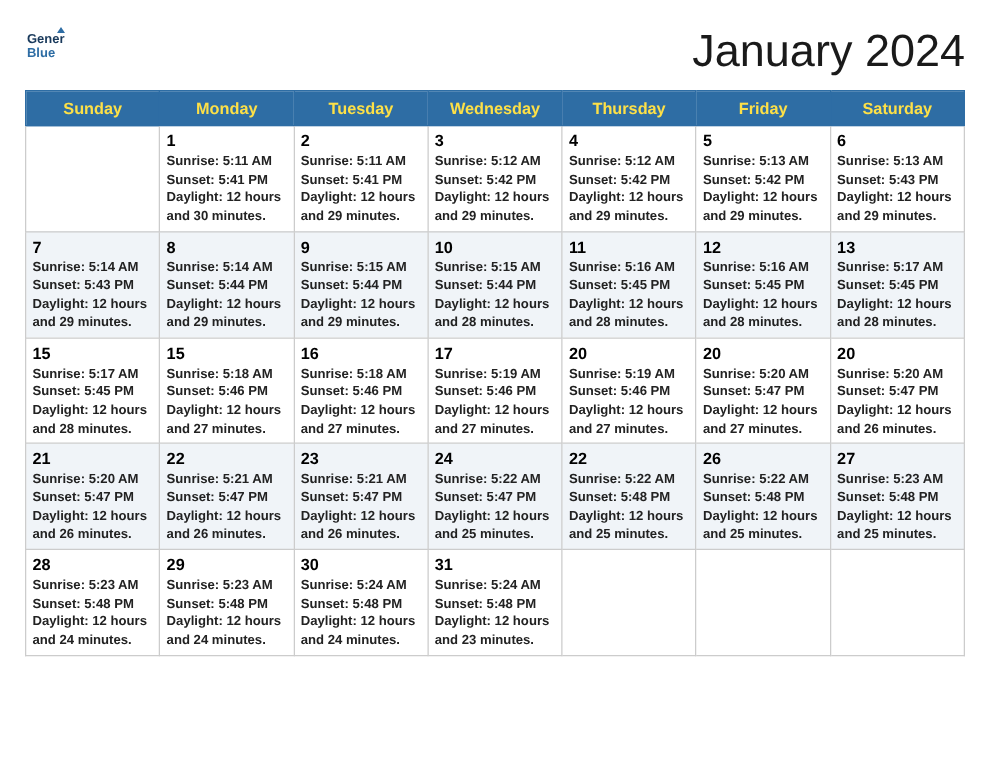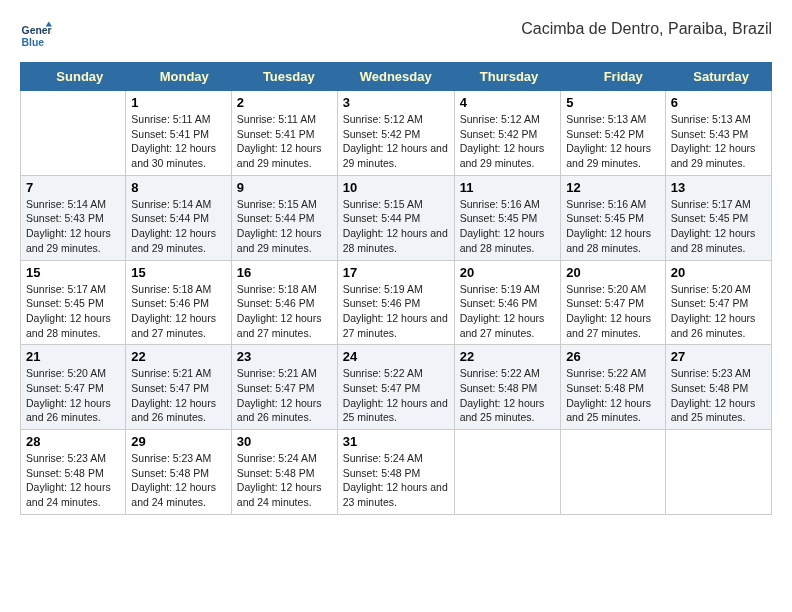--- a/index.html
+++ b/index.html
@@ -37,23 +37,23 @@
       font-size: 16px;
       color: #333;
     }
     table {
       width: 100%;
       border-collapse: collapse;
       font-size: 11px;
     }
     thead tr th {
       background-color: #2e6da4;
-      color: #fef9c3;
-      padding: 6px 22px;
-      text-align: right;
+      color: #fde047;
+      padding: 6px 8px;
+      text-align: center;
       font-size: 13px;
       font-weight: bold;
       border: 1px solid #2e6da4;
     }
     tbody tr td {
       border: 1px solid #ccc;
       padding: 4px 5px;
       vertical-align: top;
       height: 80px;
       width: 107px;
@@ -64,20 +64,21 @@
     .day-number {
       font-weight: bold;
       font-size: 13px;
       display: block;
       margin-bottom: 2px;
     }
     .day-info {
       font-size: 10.5px;
       color: #222;
       line-height: 1.4;
+      font-weight: bold;
     }
     tbody tr:nth-child(odd) td {
       background-color: #fff;
     }
     tbody tr:nth-child(even) td {
       background-color: #f0f4f8;
     }
     tbody tr td.empty {
       background-color: inherit;
     }
@@ -87,21 +88,21 @@
 
 <div class="header">
   <div class="logo">
     <svg class="logo-icon" viewBox="0 0 40 40" width="40" height="40">
       <text x="2" y="18" font-size="13" font-weight="bold" fill="#1a3a5c">General</text>
       <text x="2" y="32" font-size="13" font-weight="bold" fill="#2e6da4">Blue</text>
       <polygon points="32,8 40,8 36,2" fill="#2e6da4"></polygon>
     </svg>
   </div>
   <div class="title-block">
-    <div class="location">Cacimba de Dentro, Paraiba, Brazil</div>
+    <div class="month-title">January 2024</div>
   </div>
 </div>
 
 <table>
   <thead>
     <tr>
     <th>Sunday</th>
         <th>Monday</th>
         <th>Tuesday</th>
         <th>Wednesday</th>

